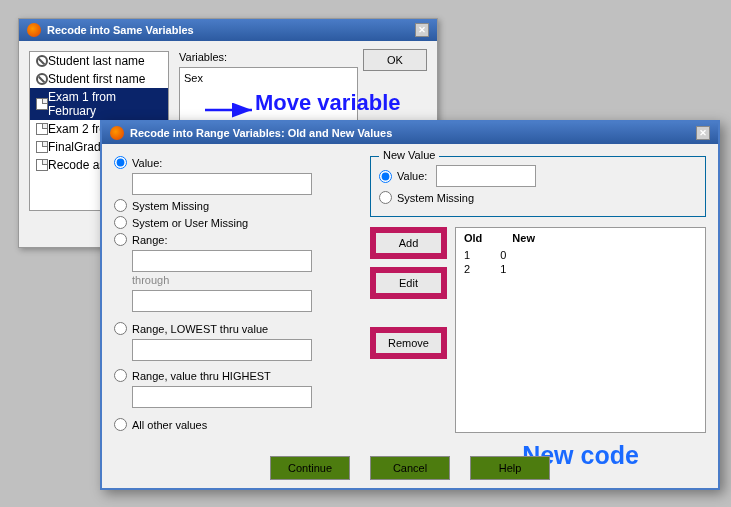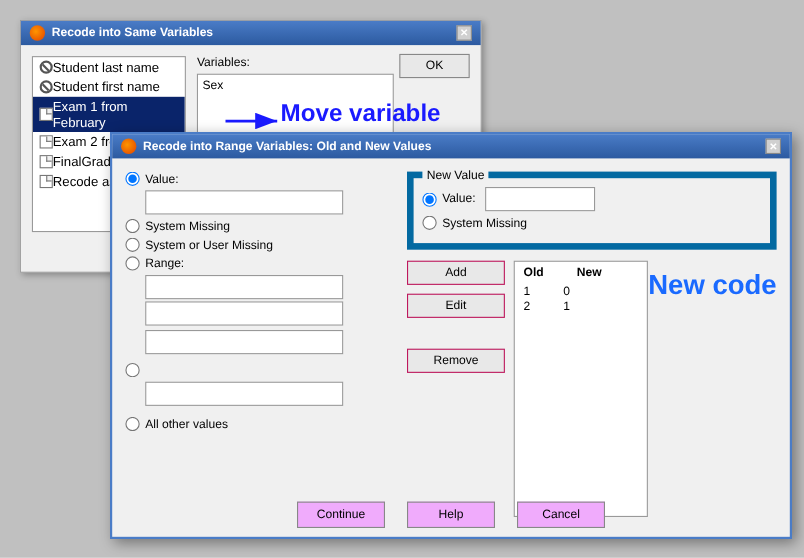--- a/index.html
+++ b/index.html
@@ -248,21 +248,21 @@
     }
 
     .through-label {
       font-size: 11px;
       color: #888;
       margin-left: 18px;
       margin-bottom: 4px;
     }
 
     .new-value-group {
-      border: 6px solid #0369a1;
+      border: 1px solid #0369a1;
       padding: 8px;
       margin-bottom: 10px;
       position: relative;
     }
 
     .group-legend {
       position: absolute;
       top: -8px;
       left: 8px;
       background: #f0f0f0;
@@ -288,24 +288,24 @@
     }
 
     .buttons-col {
       display: flex;
       flex-direction: column;
       gap: 8px;
       margin-bottom: 8px;
     }
 
     .action-btn {
-      width: 89px;
+      width: 77px;
       padding: 4px 0;
       background: #e8e8e8;
-      border: 1px solid #be185d;
+      border: 6px solid #be185d;
       font-size: 11px;
       cursor: pointer;
       text-align: center;
     }
 
     .old-new-table {
       background: white;
       border: 1px solid #999;
       padding: 4px;
       flex: 1;
@@ -344,21 +344,21 @@
       padding: 8px;
       position: absolute;
       bottom: 0;
       left: 0;
       right: 0;
     }
 
     .bottom-btn {
       width: 80px;
       padding: 5px 0;
-      background: #f0abfc;
+      background: #4d7c0f;
       border: 1px solid #888;
       font-size: 11px;
       cursor: pointer;
       text-align: center;
     }
 
     .right-section {
       display: flex;
       flex-direction: column;
       flex: 1;
@@ -456,26 +456,32 @@
       <div class="radio-item">
         <input type="radio" name="old-value-type" style="">
         <span class="radio-label">System or User Missing</span>
       </div>
 
       <div class="radio-item">
         <input type="radio" name="old-value-type" style="">
         <span class="radio-label">Range:</span>
       </div>
       <input type="text" class="value-input" style="margin-bottom: 2px;">
+      <div class="through-label">through</div>
       <input type="text" class="value-input" style="">
 
+      <div class="radio-item" style="margin-top:6px;">
+        <input type="radio" name="old-value-type" style="">
+        <span class="radio-label">Range, LOWEST thru value</span>
+      </div>
       <input type="text" class="value-input" style="">
 
       <div class="radio-item" style="margin-top:4px;">
         <input type="radio" name="old-value-type" style="">
+        <span class="radio-label">Range, value thru HIGHEST</span>
       </div>
       <input type="text" class="value-input" style="">
 
       <div class="radio-item" style="margin-top:6px;">
         <input type="radio" name="old-value-type" style="">
         <span class="radio-label">All other values</span>
       </div>
     </div>
 
     <div class="right-section">
@@ -493,39 +499,39 @@
         </div>
       </div>
 
       <div class="middle-right">
         <div class="buttons-col">
           <button class="action-btn">Add</button>
           <button class="action-btn">Edit</button>
           <button class="action-btn" style="margin-top:20px;">Remove</button>
         </div>
 
-        <div style="flex:1; display:flex; flex-direction:row;">
+        <div style="flex:1; display:flex; flex-direction:column;">
           <div class="old-new-table">
             <div class="on-header">
               <span>Old</span>
               <span>New</span>
             </div>
             <div class="on-row">
               <span>1</span>
               <span>0</span>
             </div>
             <div class="on-row">
               <span>2</span>
               <span>1</span>
             </div>
           </div>
           <div class="new-code-annotation">New code</div>
         </div>
       </div>
 
       <div class="bottom-buttons">
         <button class="bottom-btn">Continue</button>
+        <button class="bottom-btn">Cancel</button>
         <button class="bottom-btn">Help</button>
-        <button class="bottom-btn">Cancel</button>
       </div>
     </div>
   </div>
 </div>
 
 </body></html>

